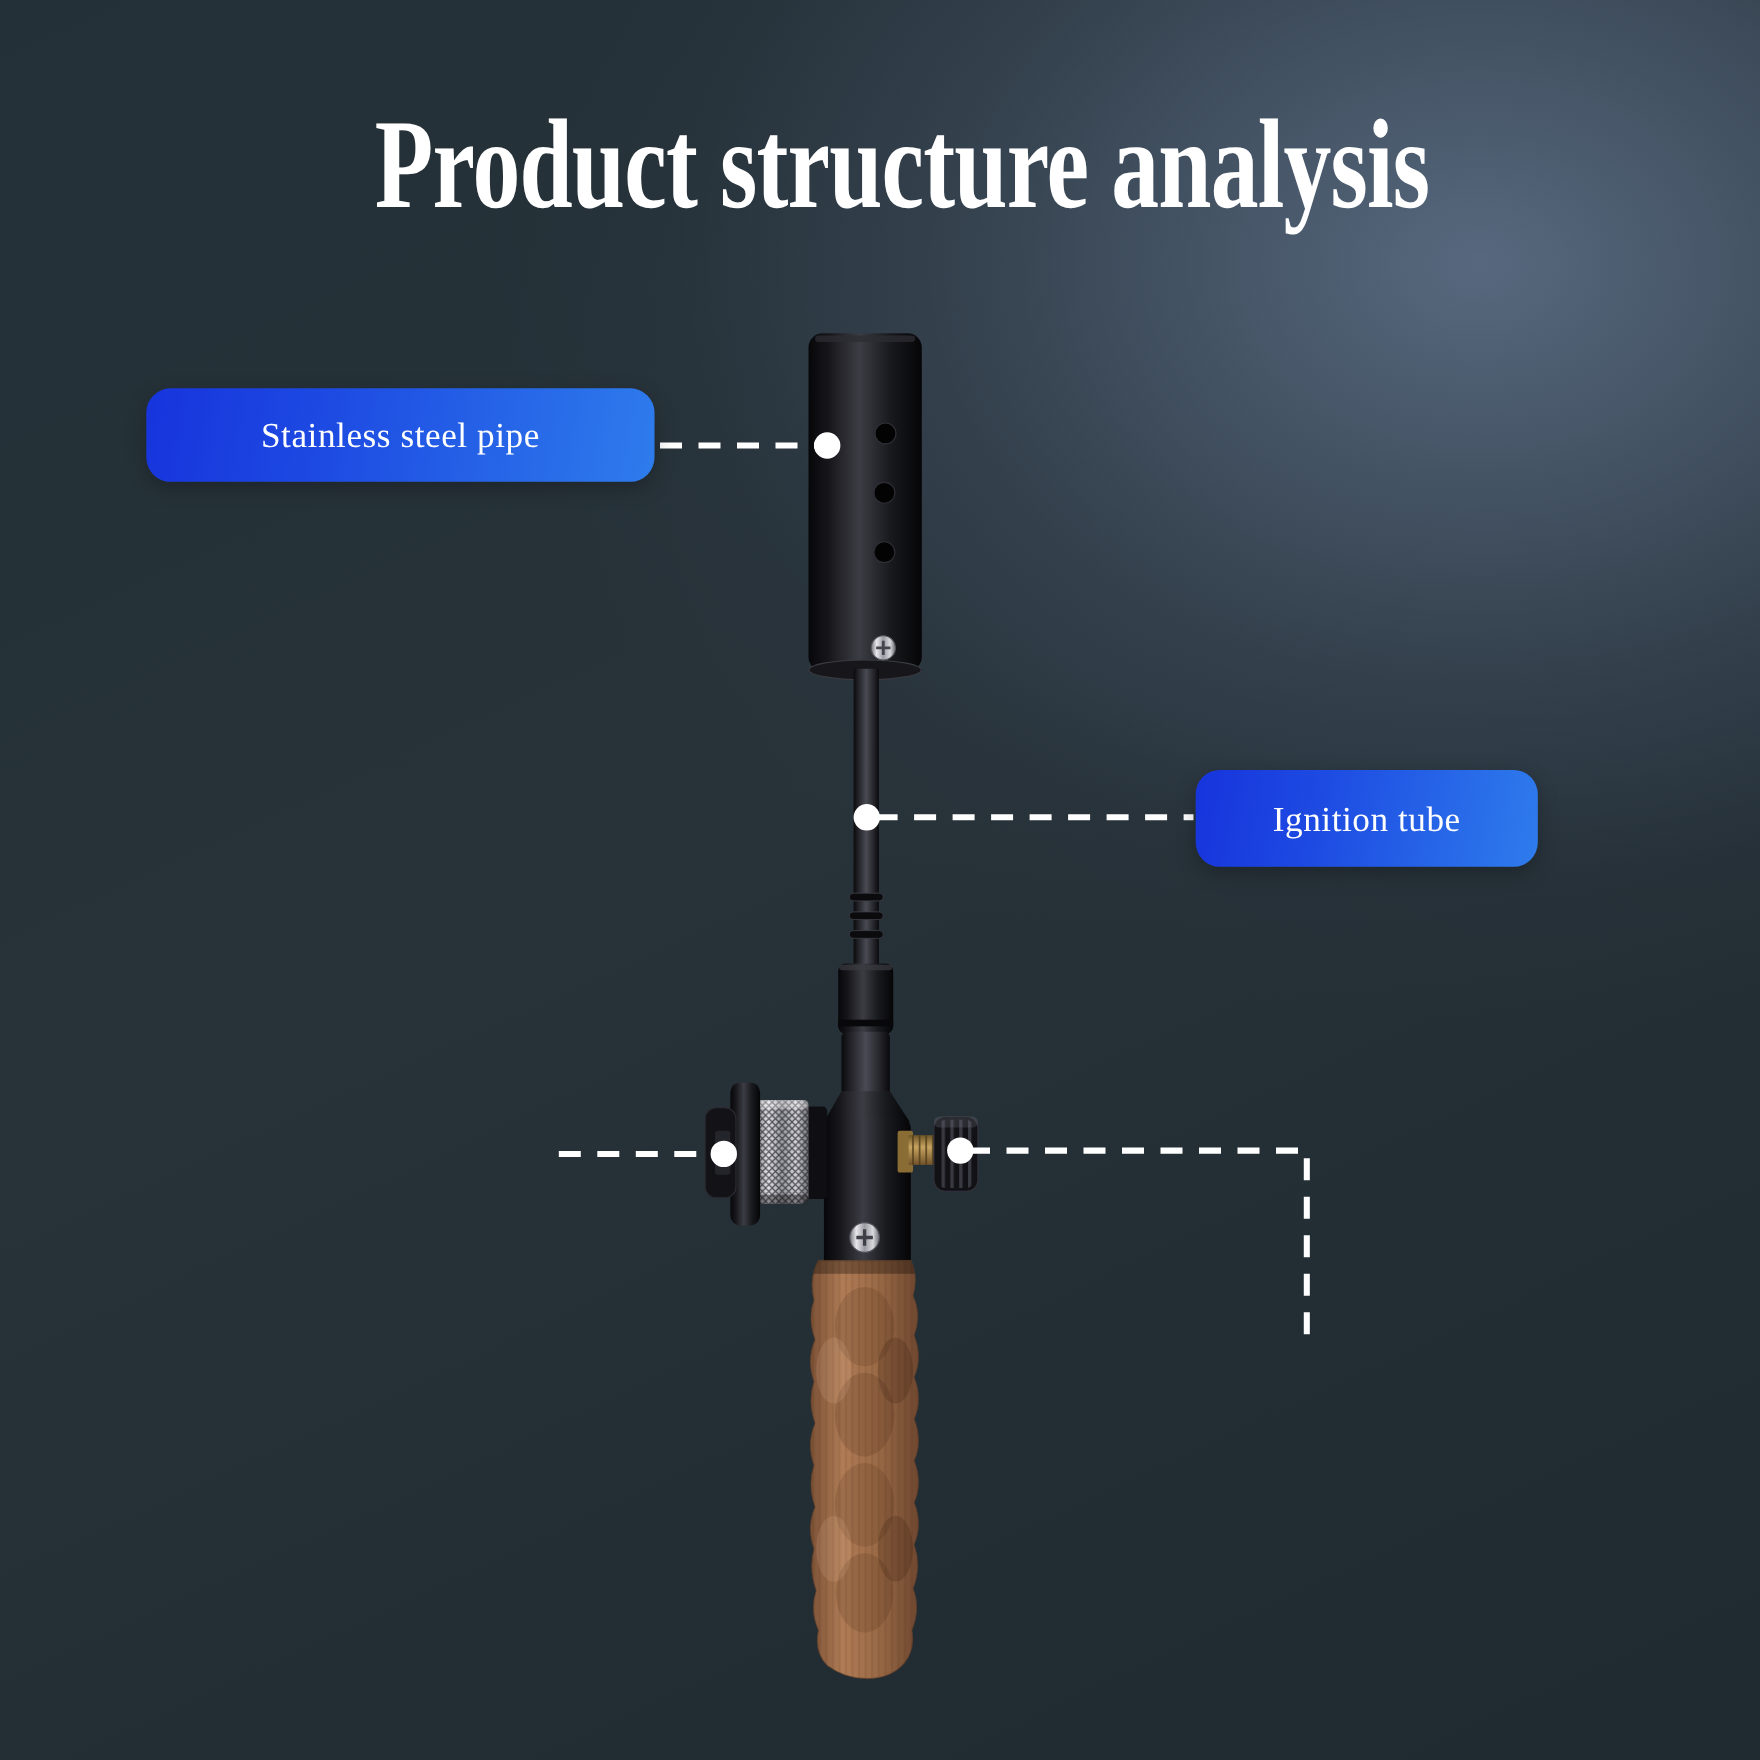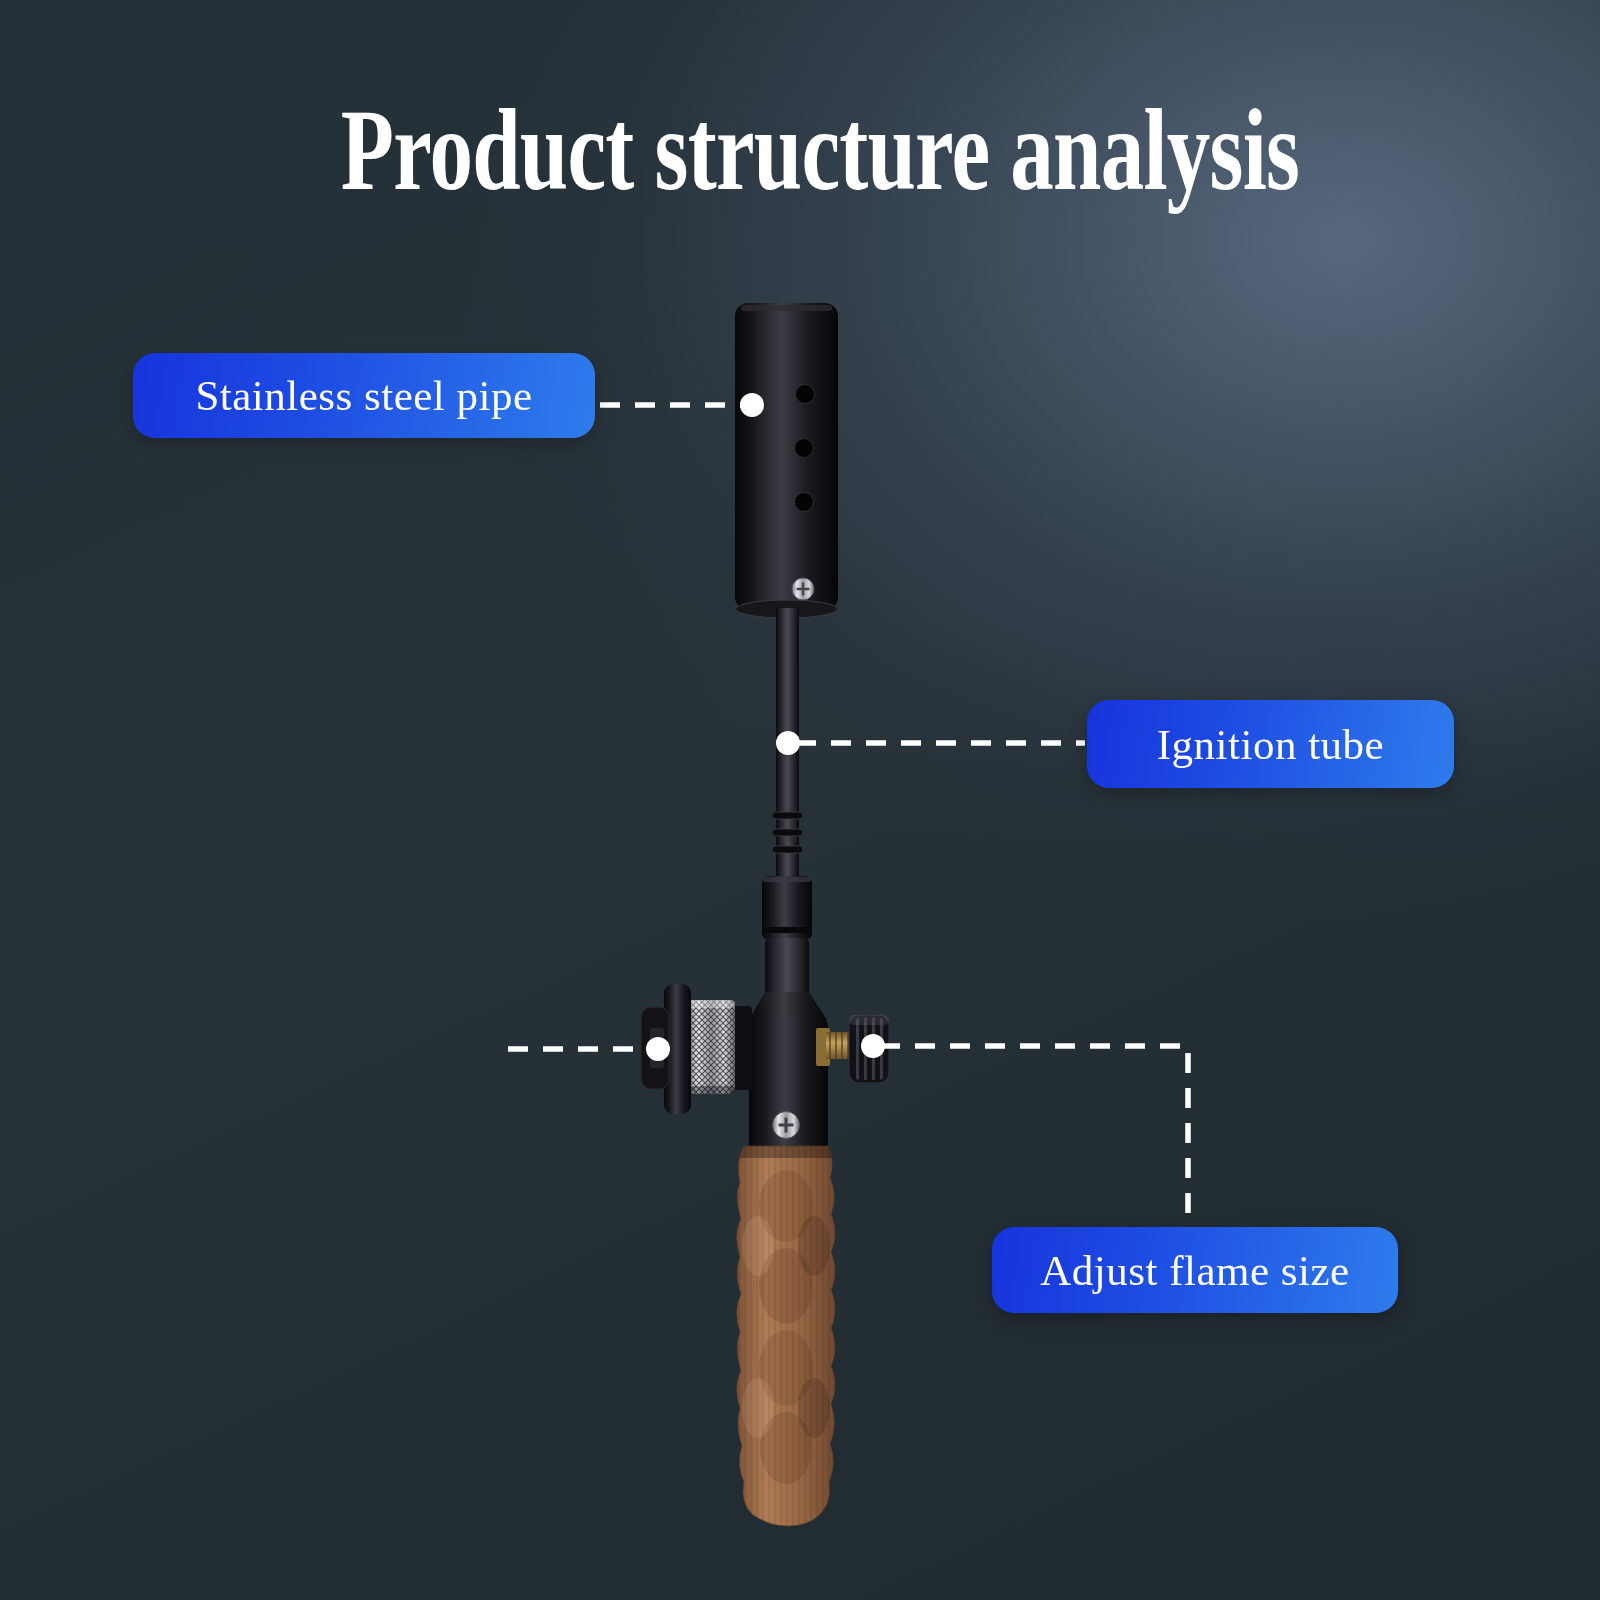--- a/index.html
+++ b/index.html
@@ -30,29 +30,29 @@
     transform:scaleX(0.75);
     transform-origin:50% 50%;
   }
   .pill{
     position:absolute;
     display:flex;
     align-items:center;
     justify-content:center;
     border-radius:22px;
     color:#ffffff;
-    font-size:43px;
+    font-size:32px;
     font-weight:400;
     letter-spacing:0.5px;
     background:linear-gradient(100deg,#1734dc 0%,#1d4ae2 35%,#2e7cec 100%);
     box-shadow:0 6px 18px rgba(0,0,0,0.25);
     white-space:nowrap;
   }
   .pill-1{left:133px;top:353px;width:462px;height:85px;}
-  .pill-2{left:1087px;top:700px;width:367px;height:88px;}
+  .pill-2{left:1087px;top:700px;width:311px;height:88px;}
   .pill-3{left:135px;top:1004px;width:363px;height:89px;}
   .pill-4{left:992px;top:1227px;width:406px;height:86px;}
   svg.scene{position:absolute;left:0;top:0;}
 </style>
 </head>
 <body>
 
 <div class="canvas">
 
   <h1 class="page-title">Product structure analysis</h1>
@@ -207,17 +207,14 @@
       <circle cx="873" cy="1046" r="12"></circle>
     </g>
   </svg>
 
   <div class="pill pill-1">
     <span>Stainless steel pipe</span>
   </div>
   <div class="pill pill-2">
     <span>Ignition tube</span>
   </div>
-  <div class="pill pill-4">
-    <span>Adjust flame size</span>
-  </div>
 
 </div>
 
 </body></html>

